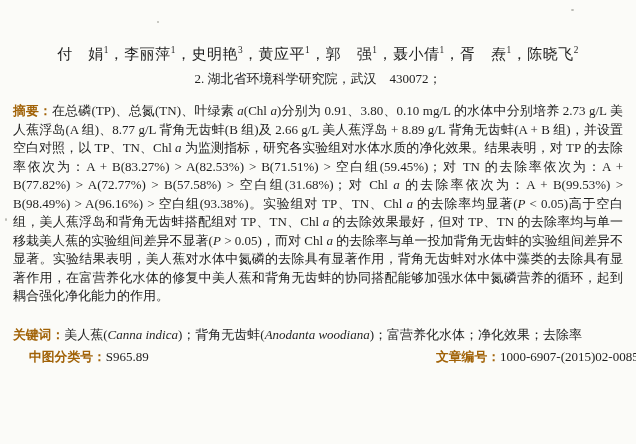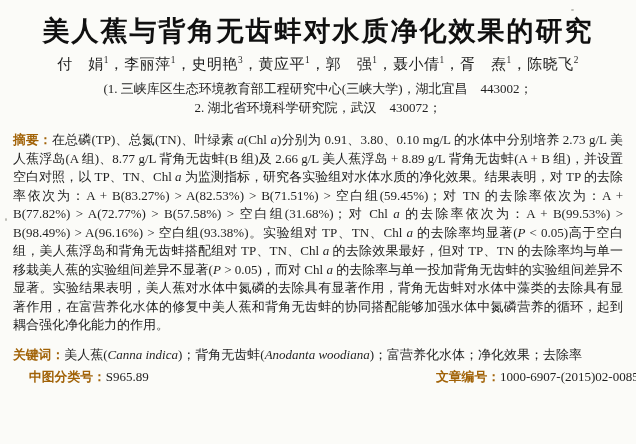--- a/index.html
+++ b/index.html
@@ -18,21 +18,21 @@
     font-weight: 700;
     font-size: 27px;
     line-height: 33px;
     letter-spacing: 2px;
     color: #101010;
     white-space: nowrap;
   }
 
   .authors {
     text-align: center;
-    margin-top: 6px;
+    margin-top: 29px;
     font-size: 15px;
     line-height: 21px;
     letter-spacing: 0.5px;
     white-space: nowrap;
   }
   .authors sup, sup { font-size: 0.62em; line-height: 0; }
 
   .affiliations {
     text-align: center;
     margin-top: 4px;
@@ -42,21 +42,21 @@
 
   .abstract {
     margin-top: 14px;
     font-size: 13px;
     line-height: 18.5px;
     text-align: justify;
     text-justify: inter-ideograph;
   }
 
   .keywords {
-    margin-top: 10px;
+    margin-top: 19px;
     font-size: 13px;
     line-height: 19px;
   }
 
   .label {
     font-family: "Liberation Sans", sans-serif;
     font-weight: 700;
     font-size: 12.8px;
     color: #a16207;
   }
@@ -79,26 +79,24 @@
   .speck { position: absolute; background: #b9b9b2; border-radius: 50%; }
   .sp1 { left: 571px; top: 9px;  width: 3px; height: 2px; }
   .sp2 { left: 5px;   top: 218px; width: 2px; height: 3px; }
   .sp3 { left: 157px; top: 21px; width: 2px; height: 2px; }
 </style>
 </head>
 <body>
 
 <div class="page">
 
-  <div class="title">美人蕉与背角无齿蚌对水质净化效果的研究</div>
 
   <div class="authors"><span>付　娟</span><sup>1</sup><span>，</span><span>李丽萍</span><sup>1</sup><span>，</span><span>史明艳</span><sup>3</sup><span>，</span><span>黄应平</span><sup>1</sup><span>，</span><span>郭　强</span><sup>1</sup><span>，</span><span>聂小倩</span><sup>1</sup><span>，</span><span>胥　焘</span><sup>1</sup><span>，</span><span>陈晓飞</span><sup>2</sup></div>
 
   <div class="affiliations">
-    <div>(1. 三峡库区生态环境教育部工程研究中心(三峡大学)，湖北宜昌　443002；</div>
     <div>2. 湖北省环境科学研究院，武汉　430072；</div>
   </div>
 
   <div class="abstract"><span class="label">摘要：</span><span><span>在总磷(TP)、总氮(TN)、叶绿素 </span><span class="it">a</span><span>(Chl </span><span class="it">a</span><span>)分别为 0.91、3.80、0.10 mg/L 的水体中分别培养 2.73 g/L 美人蕉浮岛(A 组)、8.77 g/L 背角无齿蚌(B 组)及 2.66 g/L 美人蕉浮岛 + 8.89 g/L 背角无齿蚌(A + B 组)，并设置空白对照，以 TP、TN、Chl </span><span class="it">a</span><span> 为监测指标，研究各实验组对水体水质的净化效果。结果表明，对 TP 的去除率依次为：A + B(83.27%) &gt; A(82.53%) &gt; B(71.51%) &gt; 空白组(59.45%)；对 TN 的去除率依次为：A + B(77.82%) &gt; A(72.77%) &gt; B(57.58%) &gt; 空白组(31.68%)；对 Chl </span><span class="it">a</span><span> 的去除率依次为：A + B(99.53%) &gt; B(98.49%) &gt; A(96.16%) &gt; 空白组(93.38%)。实验组对 TP、TN、Chl </span><span class="it">a</span><span> 的去除率均显著(</span><span class="it">P</span><span> &lt; 0.05)高于空白组，美人蕉浮岛和背角无齿蚌搭配组对 TP、TN、Chl </span><span class="it">a</span><span> 的去除效果最好，但对 TP、TN 的去除率均与单一移栽美人蕉的实验组间差异不显著(</span><span class="it">P</span><span> &gt; 0.05)，而对 Chl </span><span class="it">a</span><span> 的去除率与单一投加背角无齿蚌的实验组间差异不显著。实验结果表明，美人蕉对水体中氮磷的去除具有显著作用，背角无齿蚌对水体中藻类的去除具有显著作用，在富营养化水体的修复中美人蕉和背角无齿蚌的协同搭配能够加强水体中氮磷营养的循环，起到耦合强化净化能力的作用。</span></span></div>
 
   <div class="keywords"><span class="label">关键词：</span><span><span>美人蕉(</span><span class="it">Canna indica</span><span>)；背角无齿蚌(</span><span class="it">Anodanta woodiana</span><span>)；富营养化水体；净化效果；去除率</span></span></div>
 
   <div class="footer">
     <span class="slot slot-clc"><span class="label">中图分类号：</span><span>S965.89</span></span>
     <span class="slot slot-art"><span class="label">文章编号：</span><span>1000-6907-(2015)02-0085-05</span></span>

